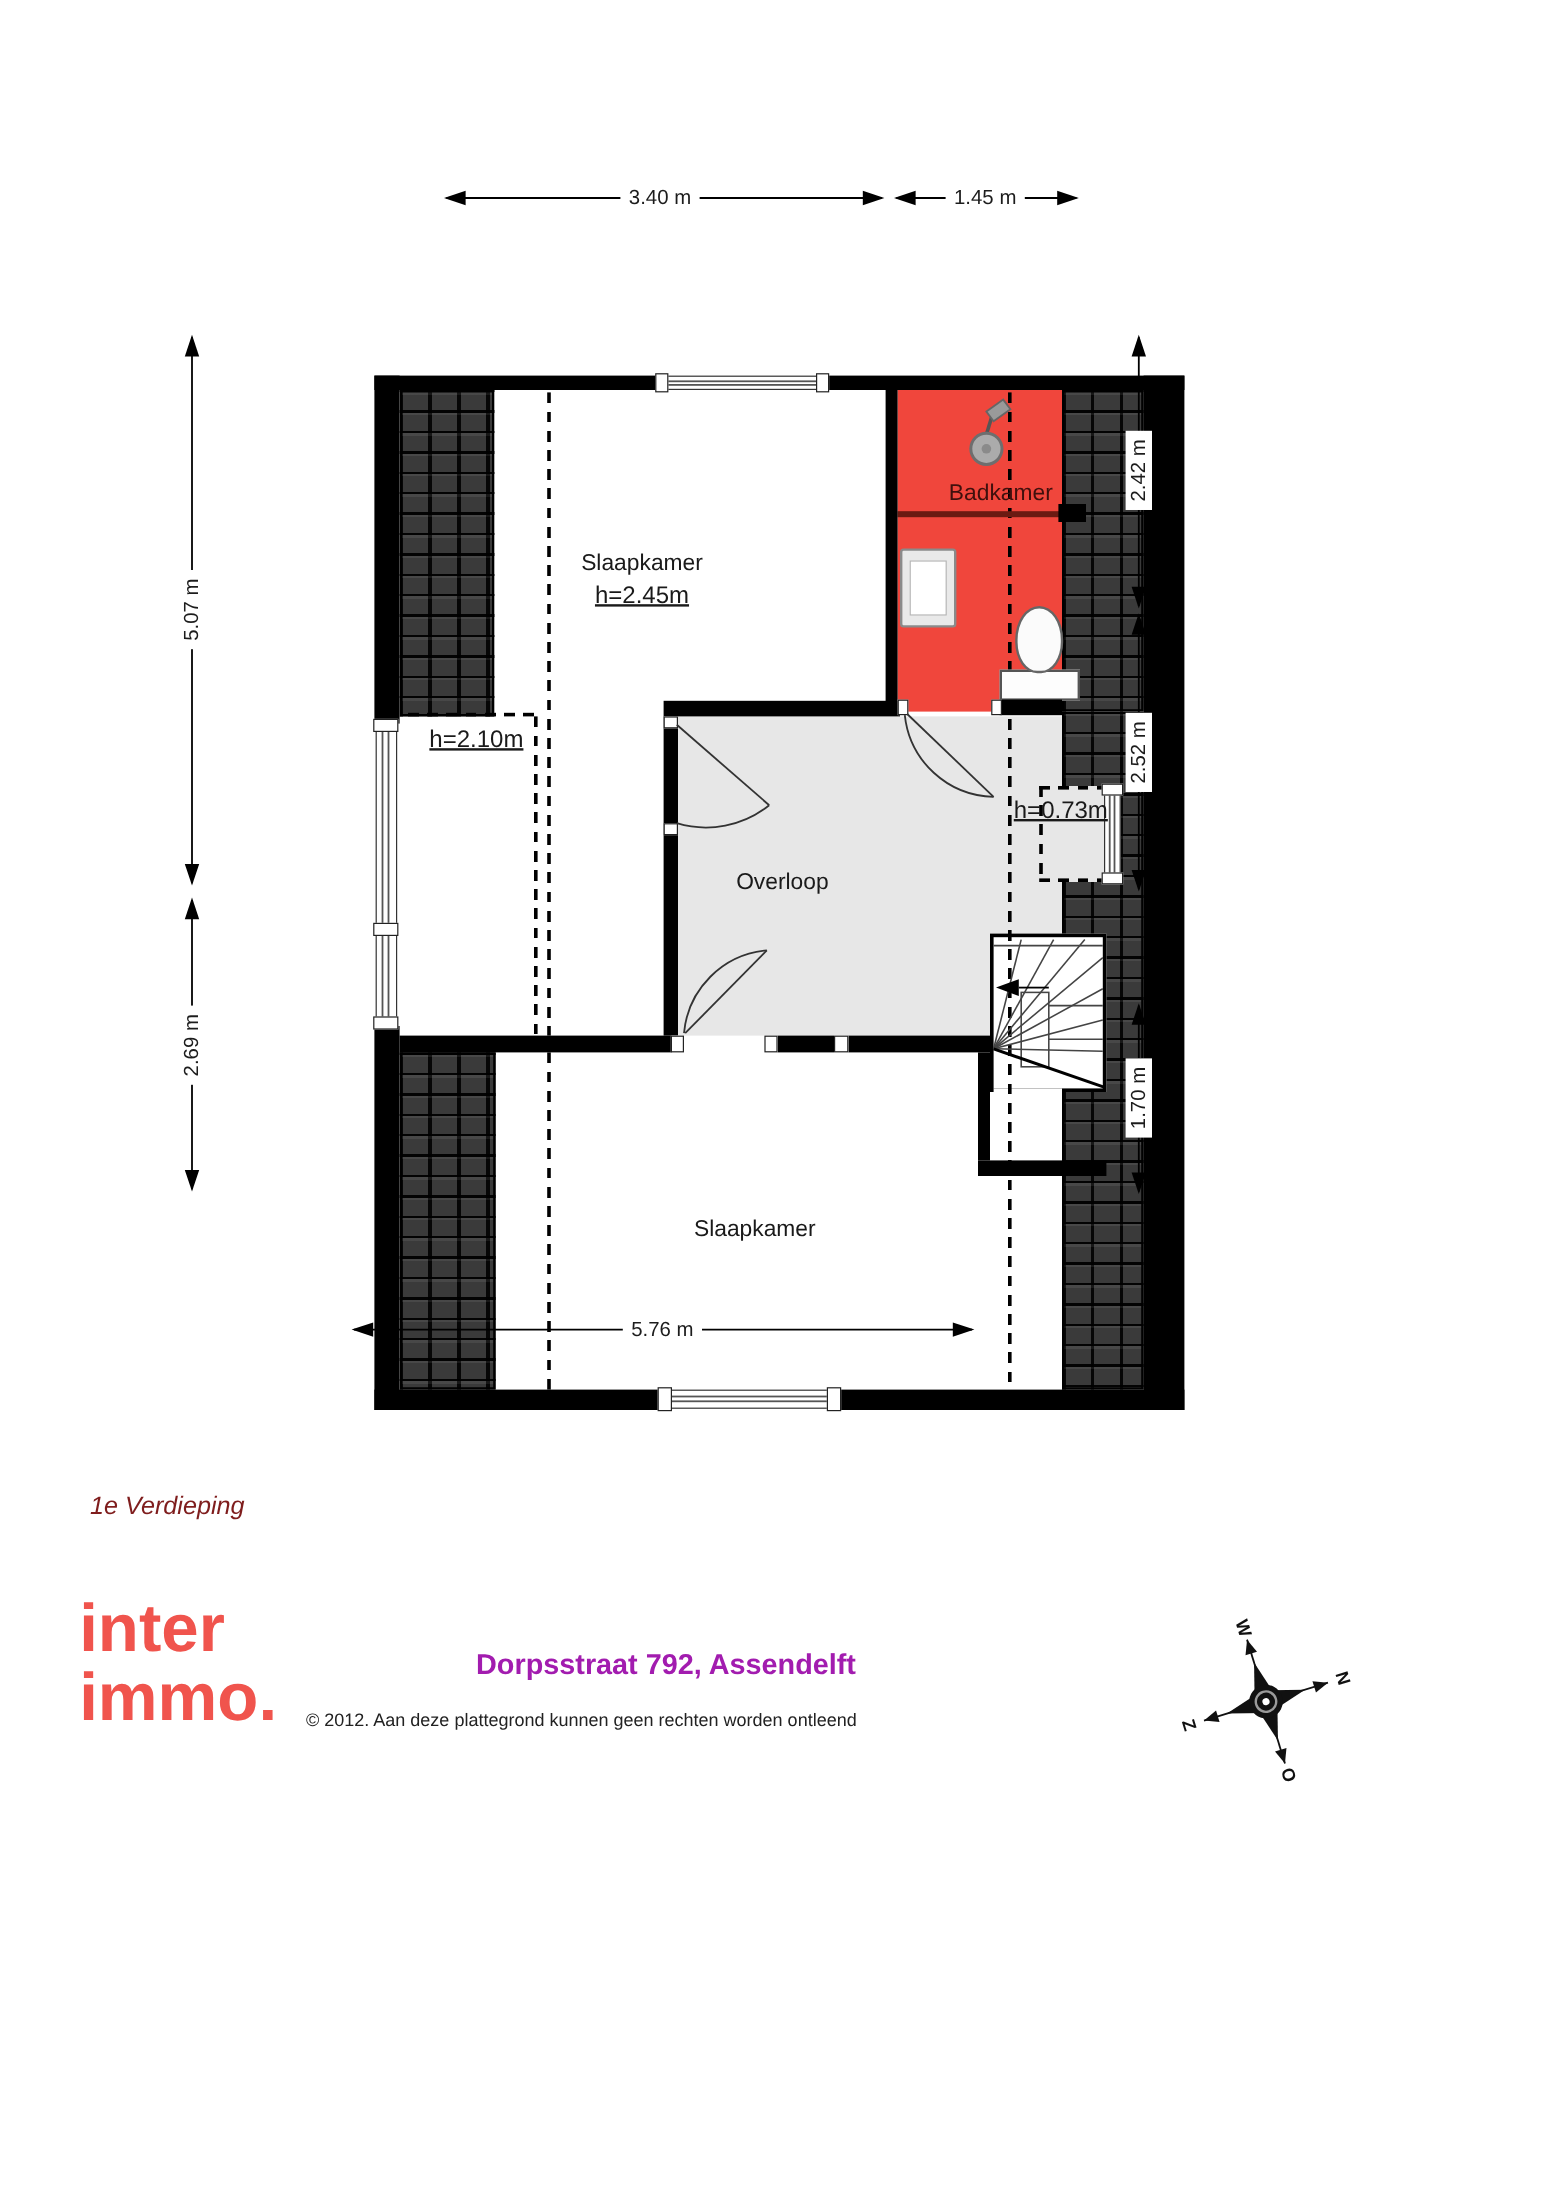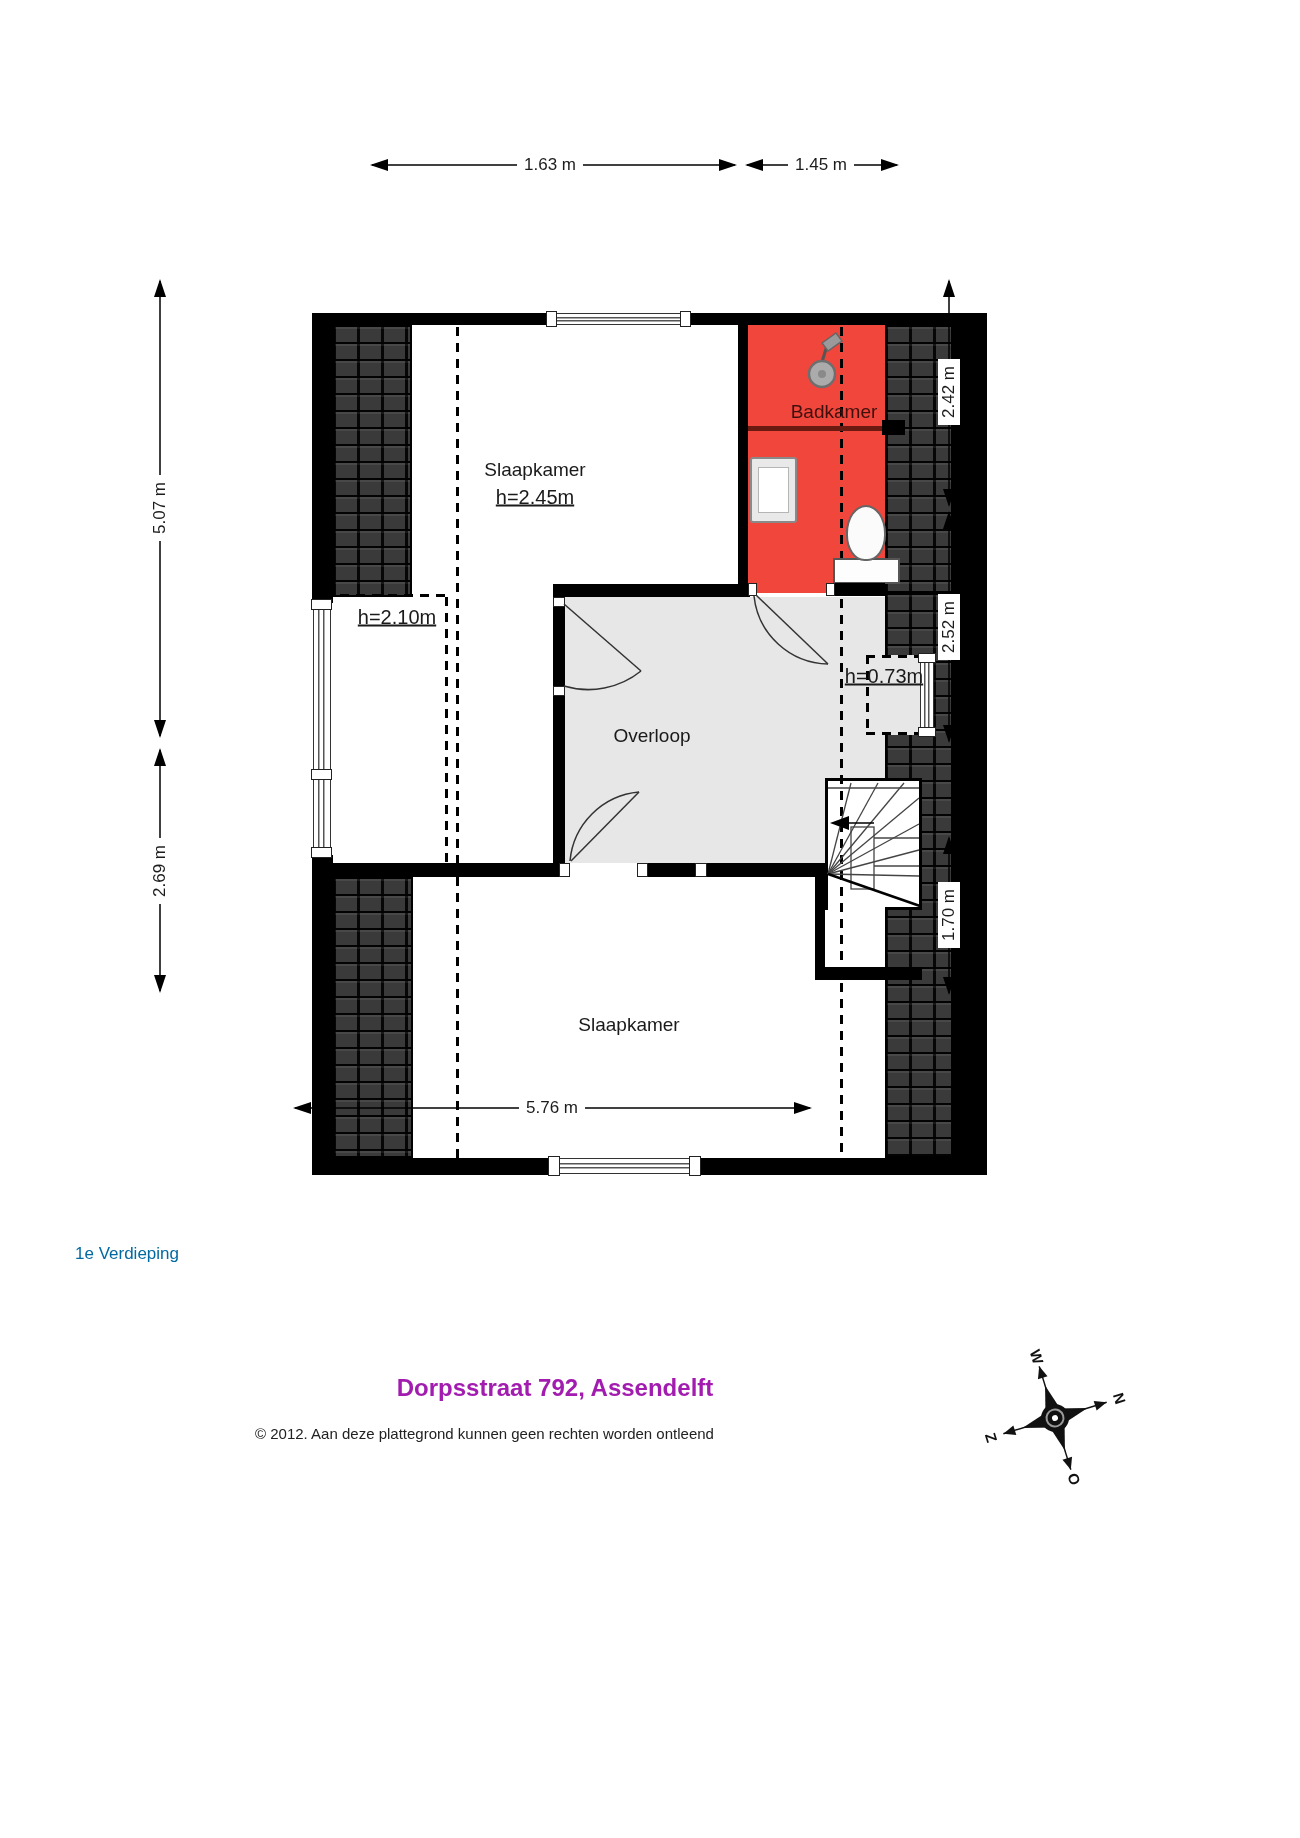--- a/index.html
+++ b/index.html
@@ -39,21 +39,21 @@
   .sink-inner{position:absolute;left:6px;top:8px;right:6px;bottom:8px;background:#fff;border:1px solid #b5b5b5;}
   
   .lbl{position:absolute;transform:translate(-50%,-50%);color:#1a1a1a;font-size:19px;white-space:nowrap;}
   .lbl-small{font-size:20px;text-decoration:underline;}
   .lbl-bath{color:#40100d;margin-left:16px;}
   
   .dim{position:absolute;transform:translate(-50%,-50%);background:#fff;padding:1px 7px;
        font-size:17px;color:#1c1c1c;white-space:nowrap;}
   .dimV{transform:translate(-50%,-50%) rotate(-90deg);}
   
-  .floor-note{position:absolute;font-size:17px;color:#0369a1;}
+  .floor-note{position:absolute;font-size:21px;color:#7f1d1d;font-style:italic;}
   .logo{position:absolute;color:#f0544d;font-size:56px;font-weight:bold;line-height:57px;letter-spacing:0px;}
   .addr{position:absolute;left:255px;top:1374px;width:600px;text-align:center;font-size:24px;font-weight:bold;color:#a21caf;}
   .copy{position:absolute;left:255px;top:1425px;width:600px;text-align:left;font-size:15px;color:#222;}
   .site{position:absolute;left:255px;top:1447px;width:600px;text-align:center;font-size:15px;color:#222;}
   svg{position:absolute;left:0;top:0;pointer-events:none;}
 </style>
 </head>
 <body>
 
 <div id="page">
@@ -229,26 +229,30 @@
   </svg>
 
   <div class="lbl" style="left:535px;top:470px;">Slaapkamer</div>
   <div class="lbl lbl-small" style="left:535px;top:497px;">h=2.45m</div>
   <div class="lbl lbl-bath" style="left:818px;top:412px;">Badkamer</div>
   <div class="lbl" style="left:652px;top:736px;">Overloop</div>
   <div class="lbl lbl-small" style="left:383px;top:617px;padding-left:28px;">h=2.10m</div>
   <div class="lbl lbl-small" style="left:884px;top:676px;">h=0.73m</div>
   <div class="lbl" style="left:629px;top:1025px;">Slaapkamer</div>
 
-  <div class="dim" style="left:550px;top:165px;">1.63 m</div>
+  <div class="dim" style="left:550px;top:165px;">3.40 m</div>
   <div class="dim" style="left:821px;top:165px;">1.45 m</div>
   <div class="dim dimV" style="left:160px;top:508px;">5.07 m</div>
   <div class="dim dimV" style="left:160px;top:871px;">2.69 m</div>
   <div class="dim dimV" style="left:949px;top:392px;">2.42 m</div>
   <div class="dim dimV" style="left:949px;top:627px;">2.52 m</div>
   <div class="dim dimV" style="left:949px;top:915px;">1.70 m</div>
   <div class="dim" style="left:552px;top:1108px;">5.76 m</div>
 
   <div class="floor-note" style="left:75px;top:1244px;">1e Verdieping</div>
+  <div class="logo" style="left:66px;top:1328px;">
+    <div>inter</div>
+    <div>immo.</div>
+  </div>
   <div class="addr">Dorpsstraat 792, Assendelft</div>
   <div class="copy">© 2012. Aan deze plattegrond kunnen geen rechten worden ontleend</div>
 
 </div>
 
 </body></html>

